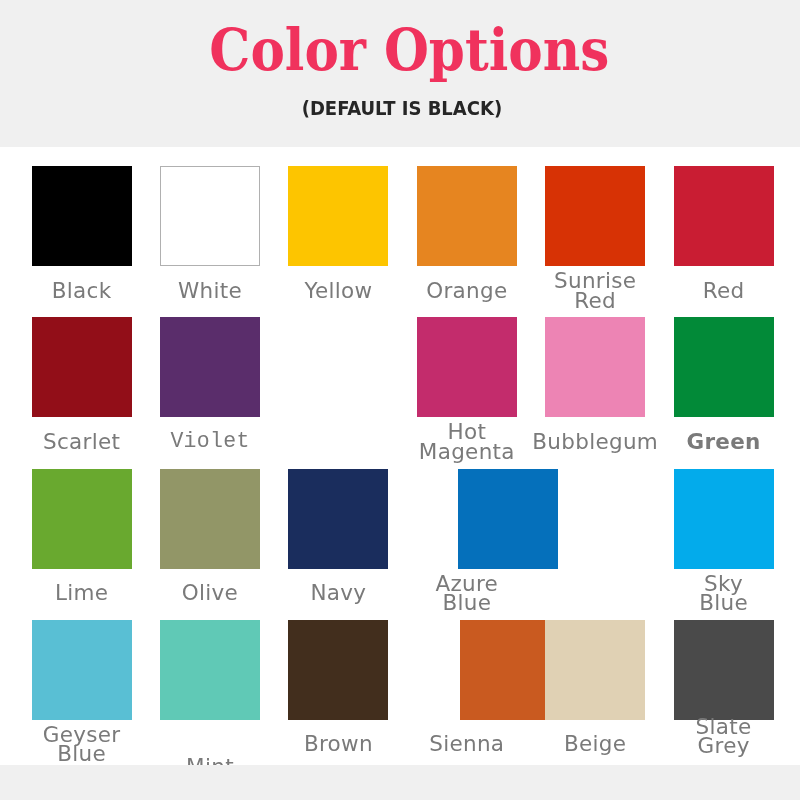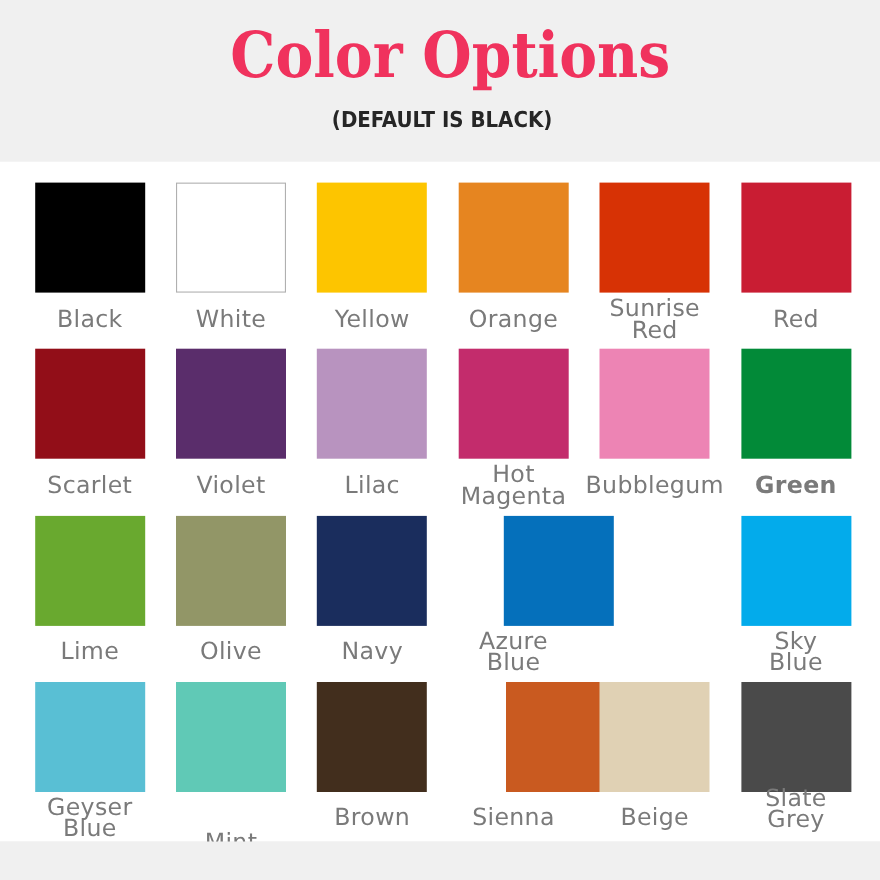--- a/index.html
+++ b/index.html
@@ -58,25 +58,21 @@
       <div class="cell" style="left: 673.6px; top: 19.3px;">
         <div class="swatch" style="background: rgb(201, 29, 51);"></div>
         <div class="label" style="top: 114.85px;">Red</div>
       </div>
       <div class="cell" style="left: 31.6px; top: 170.4px;">
         <div class="swatch" style="background: rgb(146, 14, 24);"></div>
         <div class="label" style="top: 114.85px;">Scarlet</div>
       </div>
       <div class="cell" style="left: 160px; top: 170.4px;">
         <div class="swatch" style="background: rgb(90, 45, 107);"></div>
-        <div class="label" style="top: 114.85px;">Violet</div>
-      </div>
-      <div class="cell" style="left: 288.4px; top: 170.4px;">
-        <div class="swatch" style="background: rgb(184, 147, 191);"></div>
-        <div class="label" style="top: 114.85px;">Lilac</div>
+        <div class="label" style="top: 114.85px; font-family: Liberation Mono, monospace;">Violet</div>
       </div>
       <div class="cell" style="left: 416.8px; top: 170.4px;">
         <div class="swatch" style="background: rgb(195, 44, 108);"></div>
         <div class="label" style="top: 105.1px;">Hot
 Magenta</div>
       </div>
       <div class="cell" style="left: 545.2px; top: 170.4px;">
         <div class="swatch" style="background: rgb(237, 132, 180);"></div>
         <div class="label" style="top: 114.85px;">Bubblegum</div>
       </div>

